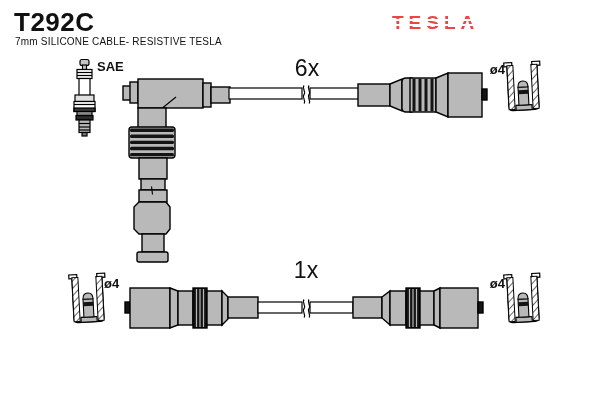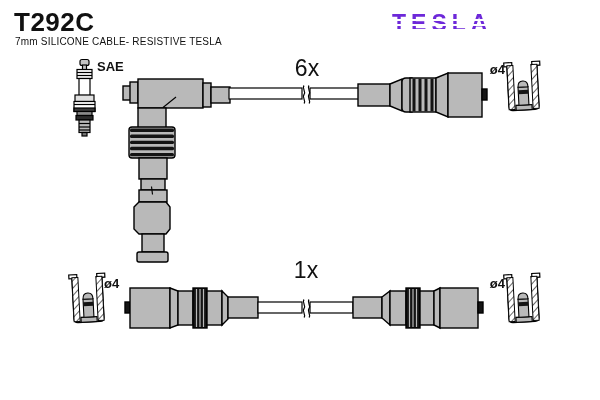--- a/index.html
+++ b/index.html
@@ -10,22 +10,22 @@
   .part-number {
     position:absolute; left:14px; top:7px;
     font-size:26px; font-weight:bold; letter-spacing:0.5px;
   }
   .subtitle {
     position:absolute; left:15px; top:36px;
     font-size:10px; letter-spacing:0.2px;
   }
   .logo { position:absolute; left:392px; top:7px; width:120px; height:32px; }
   .logo-text {
-    display:block; font-size:23px; font-weight:bold; letter-spacing:5px;
-    color:#6d28d9; line-height:32px;
+    display:block; font-size:19px; font-weight:bold; letter-spacing:5px;
+    color:#ef4444; line-height:32px;
   }
   .stripe { position:absolute; left:0; width:120px; height:2px; background:#fff; }
   .s1 { top:12px; } .s2 { top:17px; } .s3 { top:22px; }
   svg { position:absolute; left:0; top:0; }
   .lbl-qty  { font-size:23px; fill:#111; }
   .lbl-sm   { font-size:13px; font-weight:bold; fill:#111; }
   text { font-family:"Liberation Sans", sans-serif; }
 </style>
 </head>
 <body>

